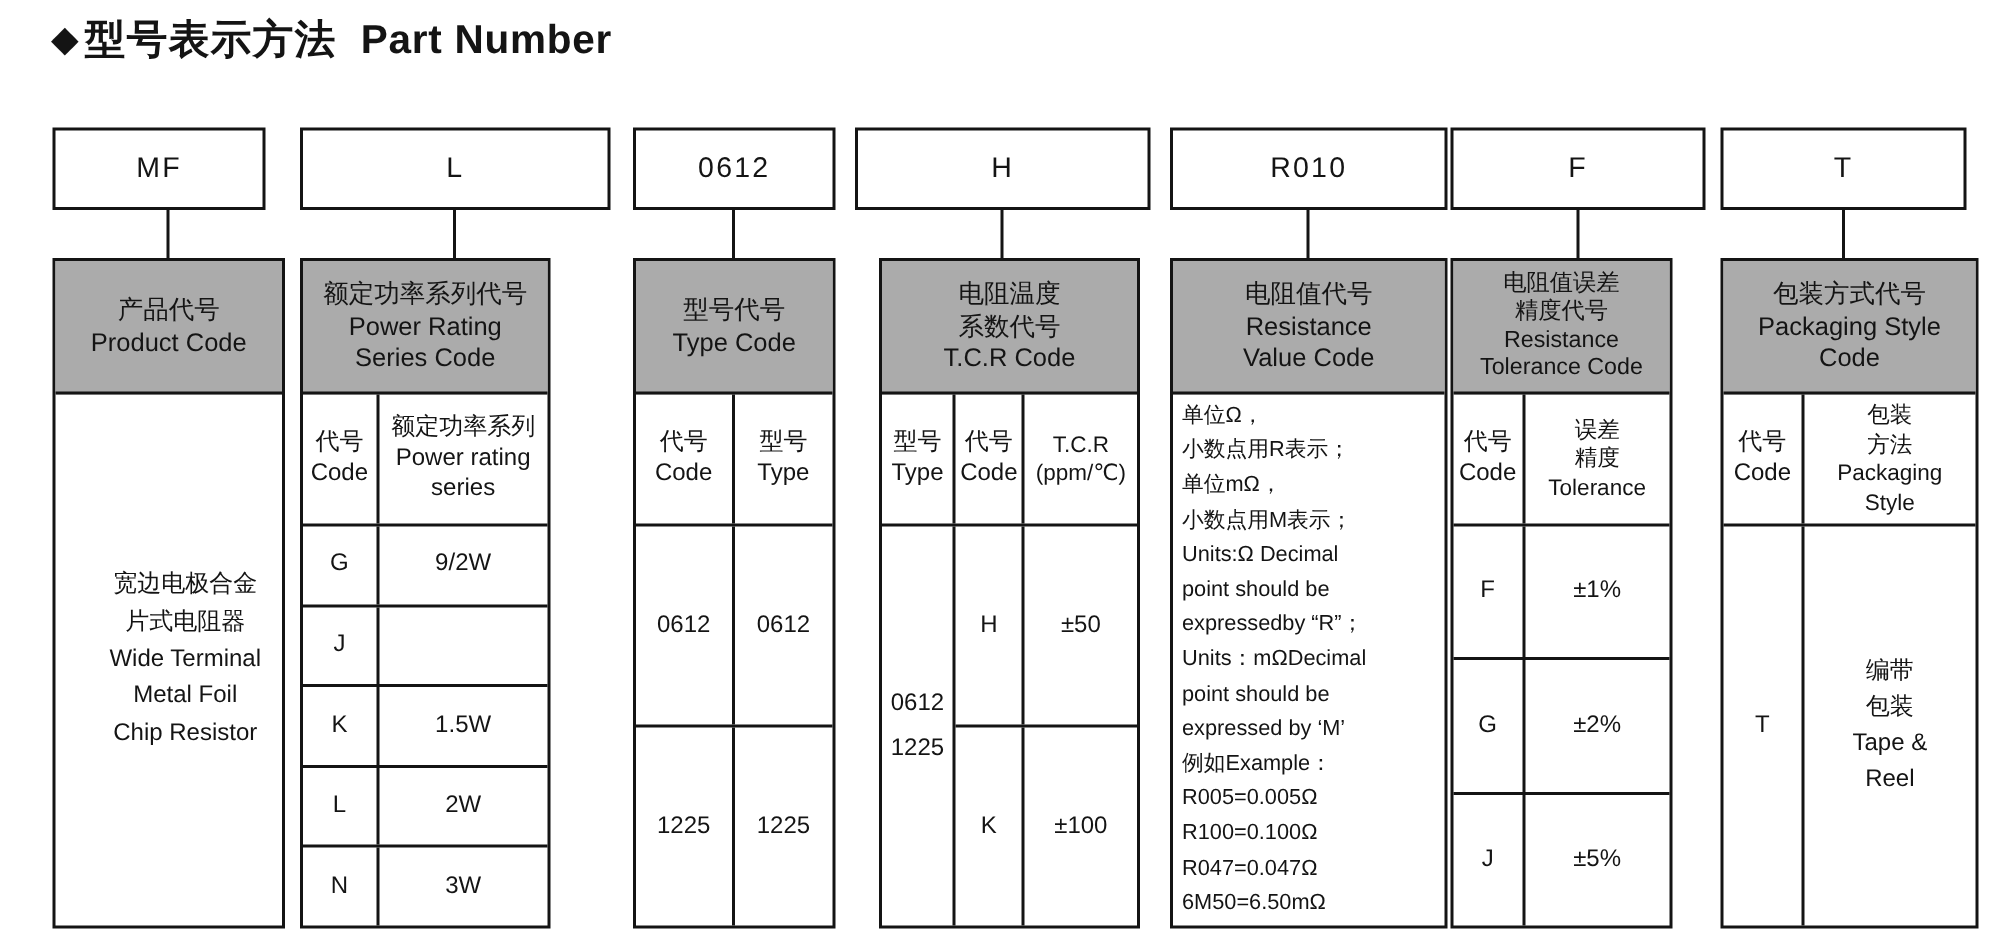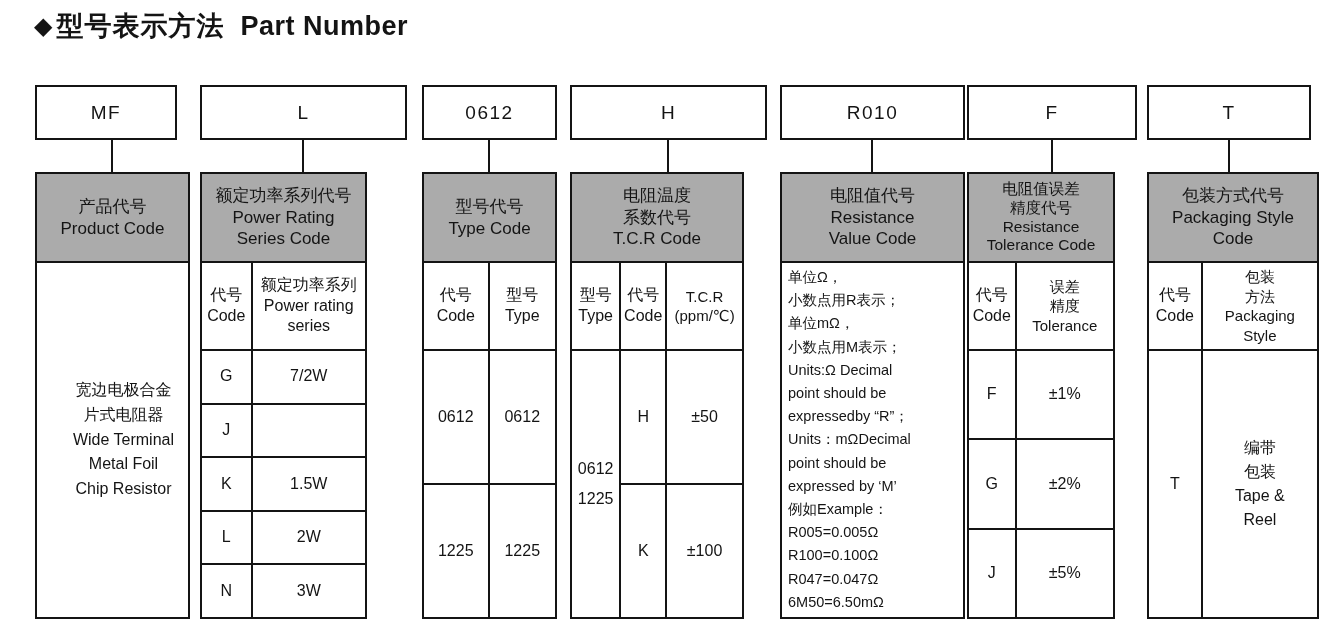--- a/index.html
+++ b/index.html
@@ -104,21 +104,21 @@
     <div class="subhead">
       <div class="cell divr" style="flex:0 0 31%">代号
 Code</div>
       <div class="cell" style="flex:1">额定功率系列
 Power rating
 series</div>
     </div>
     <div class="rows">
       <div class="trow">
         <div class="cell divr" style="flex:0 0 31%">G</div>
-        <div class="cell" style="flex:1">7/2W</div>
+        <div class="cell" style="flex:1">9/2W</div>
       </div>
       <div class="trow">
         <div class="cell divr" style="flex:0 0 31%">J</div>
       </div>
       <div class="trow">
         <div class="cell divr" style="flex:0 0 31%">K</div>
         <div class="cell" style="flex:1">1.5W</div>
       </div>
       <div class="trow">
         <div class="cell divr" style="flex:0 0 31%">L</div>
@@ -145,21 +145,21 @@
         <div class="cell divr" style="flex:0 0 50%">0612</div>
         <div class="cell" style="flex:1">0612</div>
       </div>
       <div class="trow">
         <div class="cell divr" style="flex:0 0 50%">1225</div>
         <div class="cell" style="flex:1">1225</div>
       </div>
     </div>
   </div>
 
-  <div class="col" style="left:570px;width:174px">
+  <div class="col" style="left:586px;width:174px">
     <div class="colheader">电阻温度
 系数代号
 T.C.R Code</div>
     <div class="subhead">
       <div class="cell divr" style="flex:0 0 29%">型号
 Type</div>
       <div class="cell divr" style="flex:0 0 27%">代号
 Code</div>
       <div class="cell small" style="flex:1">T.C.R
 (ppm/℃)</div>

